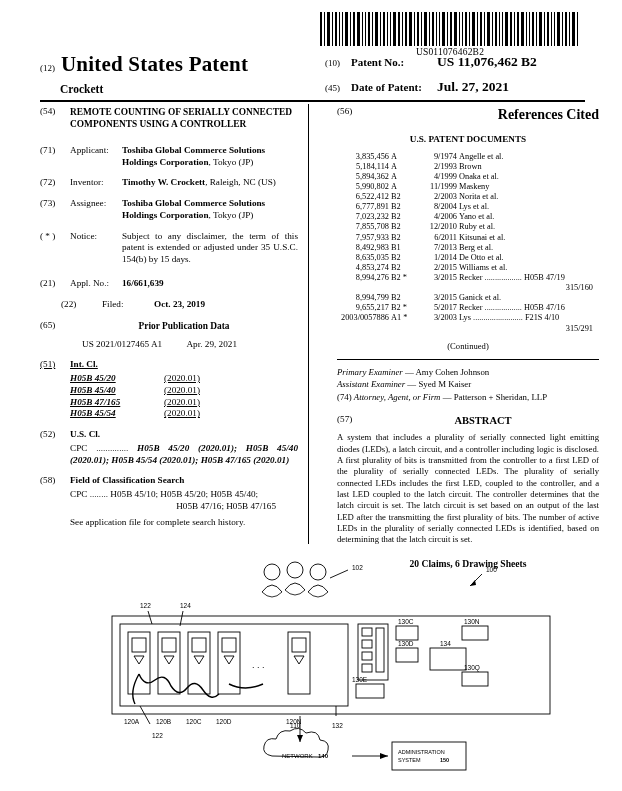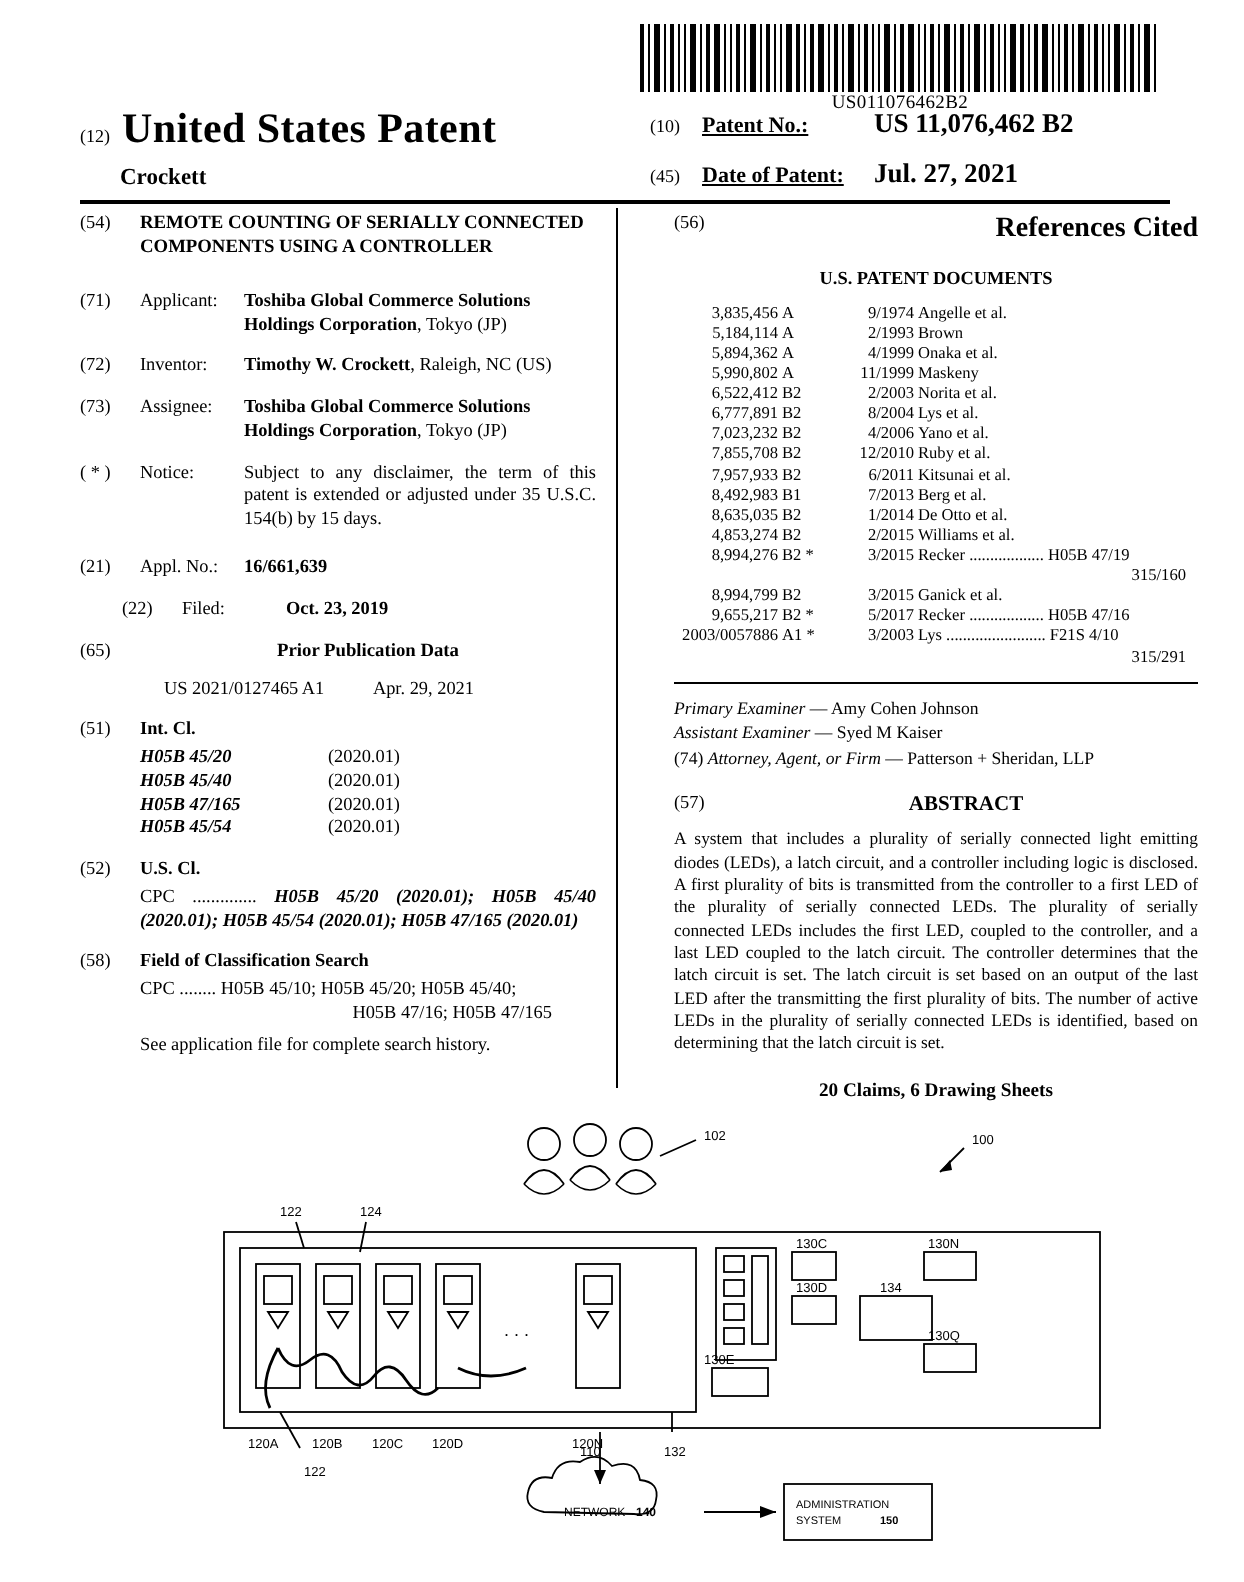--- a/index.html
+++ b/index.html
@@ -9,21 +9,21 @@
   .barcode{height:34px;width:258px;display:block;}
   .barcode-num{font-family:"Liberation Serif",serif;font-size:9.5px;letter-spacing:.2px;margin-top:1px;}
   .hdr{position:absolute;top:52px;left:40px;width:545px;}
   .hdr-left{position:absolute;left:0;top:0;width:275px;}
   .hdr-12{font-size:9px;}
   .title-main{font-size:21px;font-weight:bold;letter-spacing:.2px;display:inline-block;margin-left:6px;font-family:"Liberation Serif",serif;}
   .inventor-line{font-size:11.5px;font-weight:bold;margin-top:6px;margin-left:20px;}
   .hdr-right{position:absolute;left:285px;top:2px;width:300px;font-size:10px;}
   .hdr-right .row{display:flex;align-items:baseline;margin-bottom:9px;}
   .hdr-right .tag{width:26px;font-size:9px;}
-  .hdr-right .lab{width:86px;font-weight:bold;font-size:11px;text-decoration:underline;}
+  .hdr-right .lab{width:86px;font-weight:bold;font-size:11px;}
   .hdr-right .val{font-weight:bold;font-size:13.5px;}
   .rule{position:absolute;left:40px;width:545px;height:1px;background:#000;}
   .rule-thick{height:1.6px;}
   .col-left{position:absolute;left:40px;top:106px;width:258px;font-size:9.2px;line-height:1.28;}
   .col-right{position:absolute;left:337px;top:106px;width:262px;font-size:9.2px;line-height:1.28;}
   .vdiv{position:absolute;left:308px;top:104px;width:1px;height:440px;background:#000;}
   .item{display:flex;margin-bottom:9px;}
   .item .num{width:30px;flex:0 0 30px;}
   .item .body{flex:1;}
   .b{font-weight:bold;}
@@ -205,39 +205,39 @@
         <div style="display:flex;align-items:flex-end;">
           <span style="width:52px;flex:0 0 52px;">Appl. No.:</span>
           <span class="b">16/661,639</span>
         </div>
       </div>
     </div>
 
     <div class="item" style="margin-top:8px;padding-left:21px;">
       <div class="num">(22)</div>
       <div class="body">
-        <div style="display:flex;">
+        <div style="display:flex;margin-left:11px;">
           <span style="width:52px;flex:0 0 52px;">Filed:</span>
           <span class="b">Oct. 23, 2019</span>
         </div>
       </div>
     </div>
 
     <div class="item" style="margin-top:10px;">
       <div class="num">(65)</div>
       <div class="body">
         <div class="b center" style="font-size:9.4px;">Prior Publication Data</div>
         <div style="margin-top:6px;padding-left:12px;">
           <span>US 2021/0127465 A1</span>
           <span style="margin-left:22px;">Apr. 29, 2021</span>
         </div>
       </div>
     </div>
 
-    <div class="item" style="margin-top:0;">
+    <div class="item" style="margin-top:0;text-decoration:underline;">
       <div class="num">(51)</div>
       <div class="body">
         <div class="b">Int. Cl.</div>
         <div style="display:flex;margin-top:2px;">
           <span class="b i" style="width:94px;">H05B 45/20</span>
           <span>(2020.01)</span>
         </div>
         <div style="display:flex;">
           <span class="b i" style="width:94px;">H05B 45/40</span>
           <span>(2020.01)</span>
@@ -390,20 +390,21 @@
             <td class="c2">A1 *</td>
             <td class="c3">3/2003</td>
             <td class="c4"><span>Lys ........................</span> <span>F21S 4/10</span></td>
           </tr>
         <tr>
             <td colspan="4" style="text-align:right;padding-right:6px;">315/291</td>
           </tr>
       </tbody>
     </table>
 
+    <div class="cont">(Continued)</div>
     <hr class="hr2">
 
     <div class="exam">
       <div><span class="i">Primary Examiner</span><span> — </span><span>Amy Cohen Johnson</span></div>
       <div><span class="i">Assistant Examiner</span><span> — </span><span>Syed M Kaiser</span></div>
       <div style="text-align:justify;"><span>(74)</span> <span class="i">Attorney, Agent, or Firm</span><span> — </span><span>Patterson + Sheridan, LLP</span></div>
     </div>
 
     <div style="display:flex;margin-top:10px;">
       <div style="width:30px;">(57)</div>

